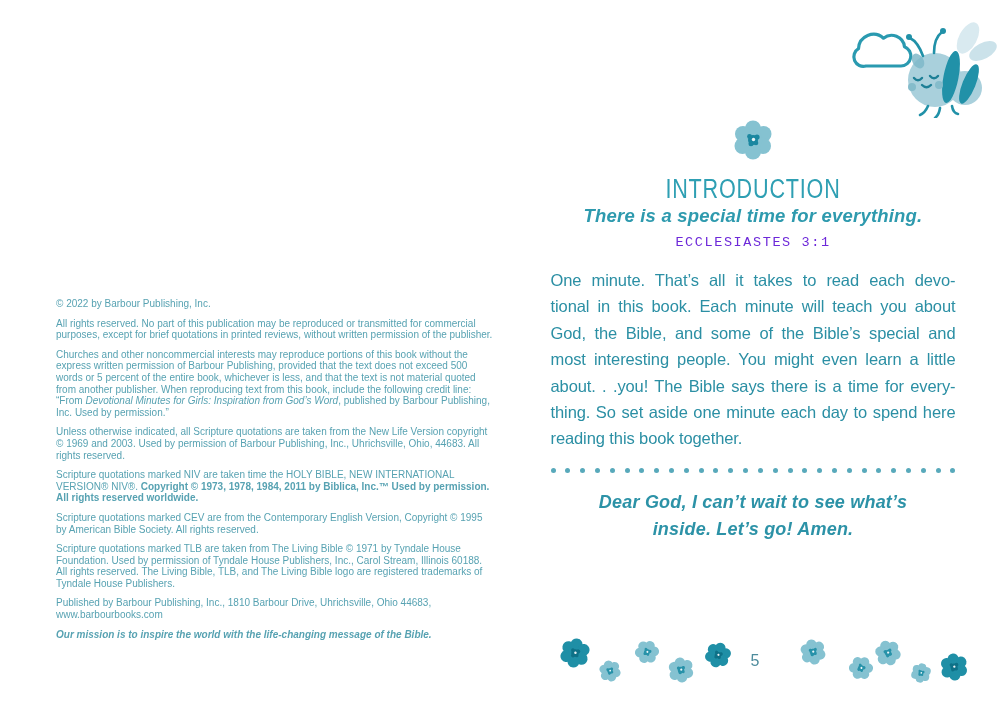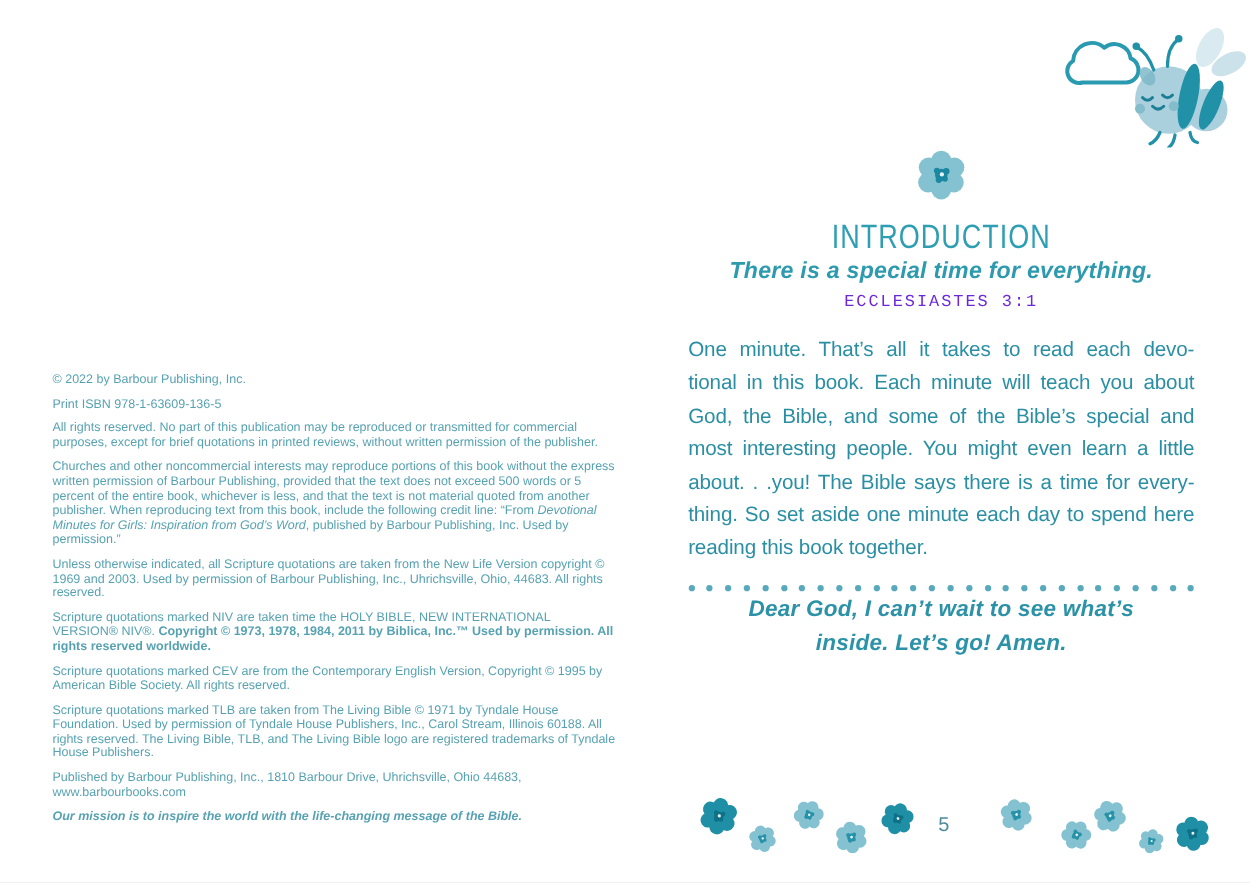--- a/index.html
+++ b/index.html
@@ -10,21 +10,21 @@
     overflow:hidden;
     font-family:"Liberation Sans", sans-serif;
   }
   
   .left-col{
     position:absolute;left:42px;top:298px;width:452px;
     color:#57A2B2;
     font-size:10px;line-height:11.6px;
     text-align:left;
   }
-  .left-col p{margin:0 0 8px 0;}
+  .left-col p{margin:0 0 8px 14px;}
   .b{font-weight:bold;}
   .it{font-style:italic;}
   .mission{font-style:italic;font-weight:bold;}
   
   .right-col{
     position:absolute;left:545px;top:120px;width:416px;
     text-align:center;
   }
   .flower-top{display:block;margin:0 auto 8px auto;}
   .title{
@@ -41,21 +41,21 @@
   }
   .bl{white-space:nowrap;}
   .bl.j{text-align:justify;text-align-last:justify;white-space:normal;}
   .dots{
     width:405px;margin:10px auto 0 auto;
     display:flex;justify-content:space-between;align-items:center;height:6px;
   }
   .dots i{width:5px;height:5px;border-radius:50%;background:#58A9BB;display:block;}
   .prayer{
     font-size:18px;font-style:italic;font-weight:bold;color:#2C92A7;
-    line-height:27px;white-space:pre-line;letter-spacing:0.2px;
+    line-height:27px;margin-top:15px;white-space:pre-line;letter-spacing:0.2px;
   }
   .page-num{
     position:absolute;left:747px;top:652px;width:16px;
     font-size:16px;color:#4E8C9D;text-align:center;
   }
   
   .corner-art{position:absolute;left:830px;top:8px;}
   .flower{position:absolute;}
   .flower.light{--petal:#85C2D1;--core:#2792A9;}
   .flower.dark{--petal:#1F8FA6;--core:#0E7187;}
@@ -116,21 +116,20 @@
       <g stroke="#1D7F96" stroke-width="2.4" stroke-linecap="round" fill="none">
         <path d="M84 70 q4 4.5 8 0"></path>
         <path d="M100 68 q4 4.5 8 0"></path>
         <path d="M92 77 q4.5 4.5 9 0"></path>
       </g>
     </g>
   </svg>
 
   <div class="left-col">
     <p><span>© 2022 by Barbour Publishing, Inc.</span></p>
-    <p><span>Print ISBN 978-1-63609-136-5</span></p>
     <p><span>All rights reserved. No part of this publication may be reproduced or transmitted for commercial purposes, except for brief quotations in printed reviews, without written permission of the publisher.</span></p>
     <p><span>Churches and other noncommercial interests may reproduce portions of this book without the express written permission of Barbour Publishing, provided that the text does not exceed 500 words or 5 percent of the entire book, whichever is less, and that the text is not material quoted from another publisher. When reproducing text from this book, include the following credit line: “From </span><span class="it">Devotional Minutes for Girls: Inspiration from God’s Word</span><span>, published by Barbour Publishing, Inc. Used by permission.”</span></p>
     <p><span>Unless otherwise indicated, all Scripture quotations are taken from the New Life Version copyright © 1969 and 2003. Used by permission of Barbour Publishing, Inc., Uhrichsville, Ohio, 44683. All rights reserved.</span></p>
     <p><span>Scripture quotations marked NIV are taken time the HOLY BIBLE, NEW INTERNATIONAL VERSION® NIV®. </span><span class="b">Copyright © 1973, 1978, 1984, 2011 by Biblica, Inc.™ Used by permission. All rights reserved worldwide.</span></p>
     <p><span>Scripture quotations marked CEV are from the Contemporary English Version, Copyright © 1995 by American Bible Society. All rights reserved.</span></p>
     <p><span>Scripture quotations marked TLB are taken from The Living Bible © 1971 by Tyndale House Foundation. Used by permission of Tyndale House Publishers, Inc., Carol Stream, Illinois 60188. All rights reserved. The Living Bible, TLB, and The Living Bible logo are registered trademarks of Tyndale House Publishers.</span></p>
     <p><span>Published by Barbour Publishing, Inc., 1810 Barbour Drive, Uhrichsville, Ohio 44683, www.barbourbooks.com</span></p>
     <p class="mission"><span>Our mission is to inspire the world with the life-changing message of the Bible.</span></p>
   </div>
 

